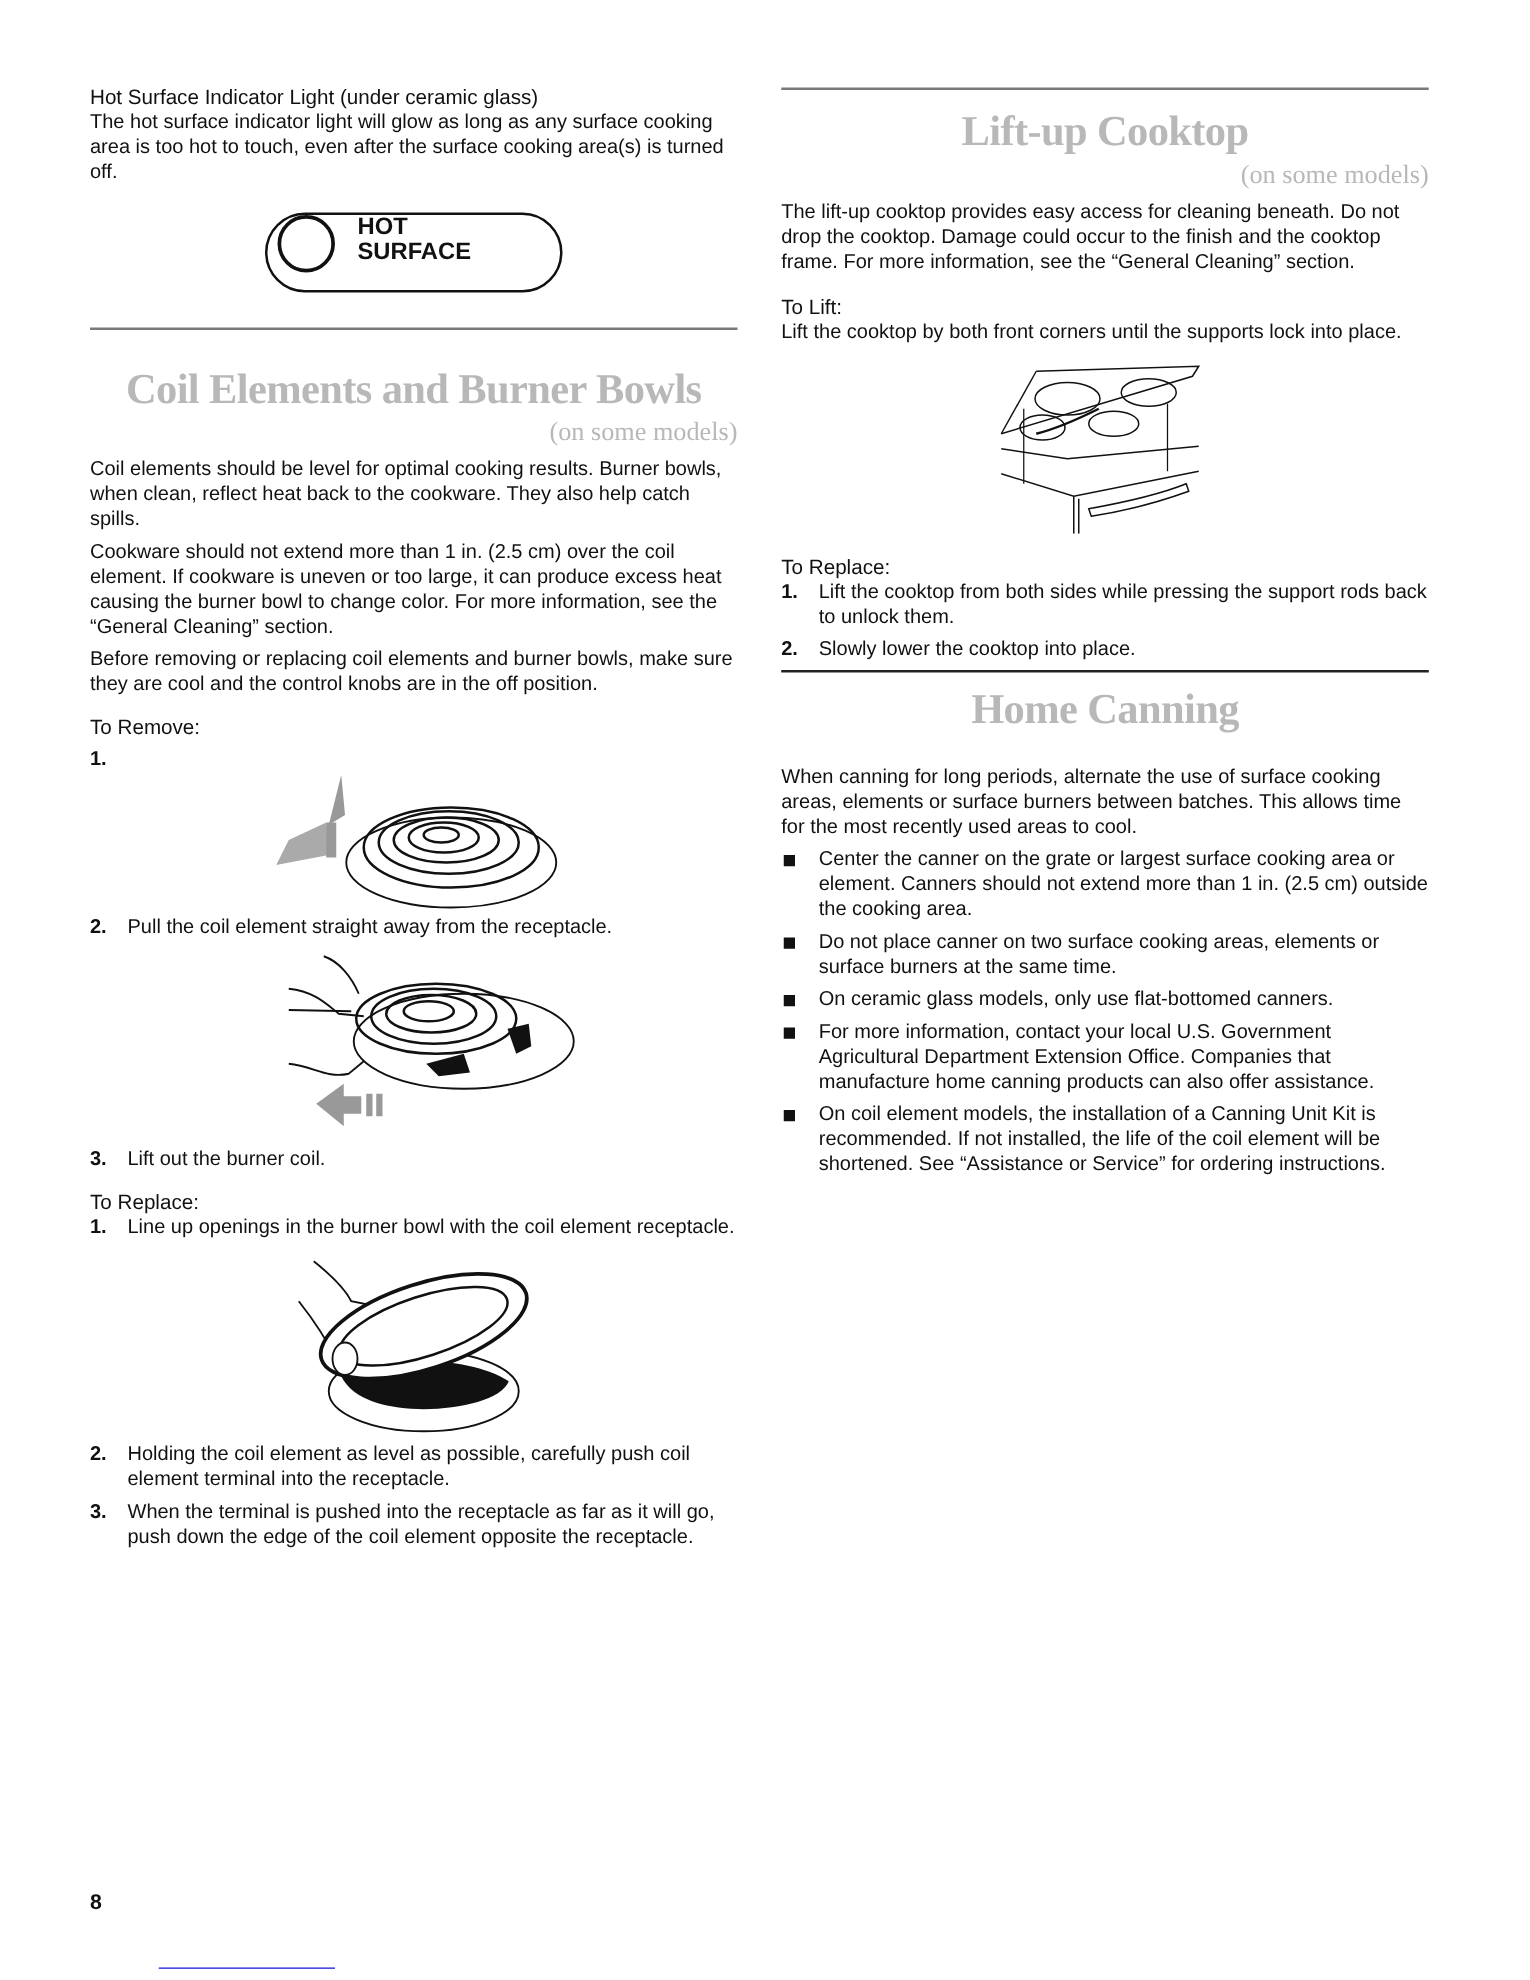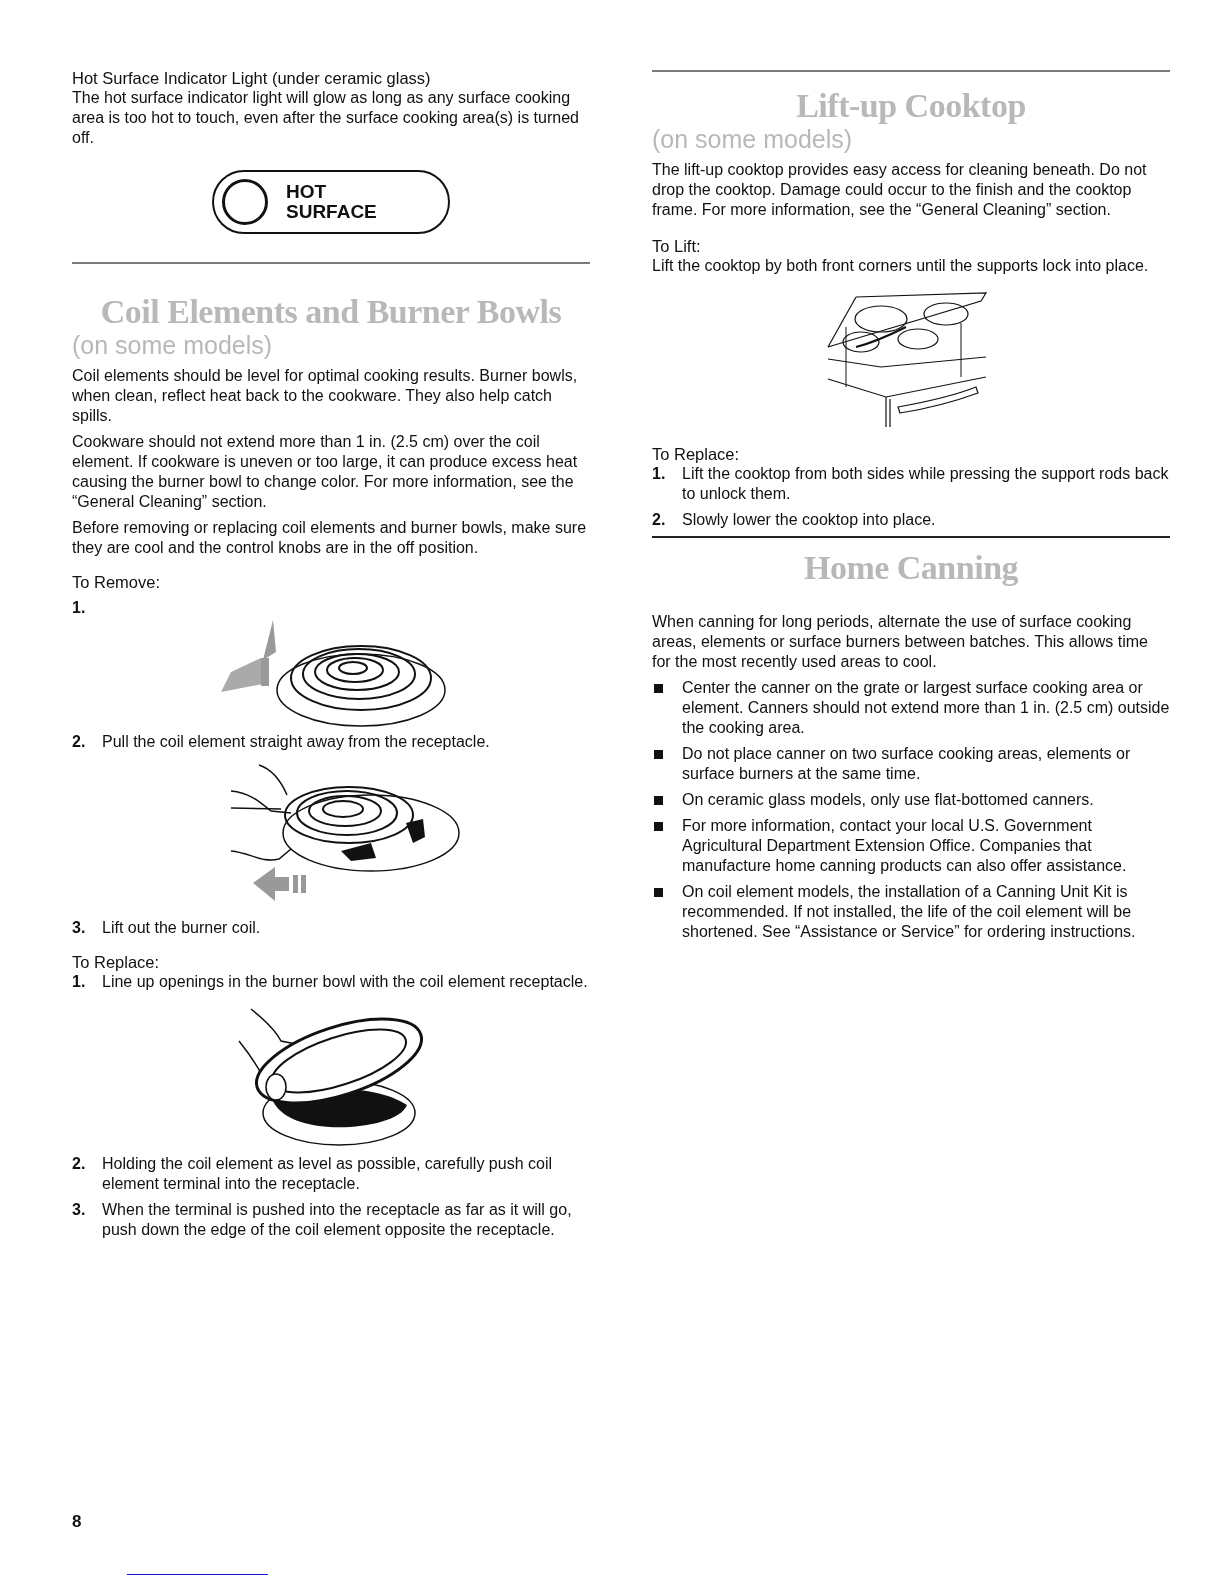--- a/index.html
+++ b/index.html
@@ -2,49 +2,49 @@
 <html><head>
 <meta charset="utf-8">
 <style>
   html, body { margin: 0; padding: 0; background: #ffffff; }
   body {
     width: 1224px; height: 1584px; position: relative; overflow: hidden;
     font-family: "Liberation Sans", sans-serif; color: #111;
   }
   .col { position: absolute; top: 0; }
   .col-left { left: 72px; width: 518px; }
-  .col-right { left: 652px; width: 518px; }
+  .col-right { left: 625px; width: 518px; }
 
   .subhead { font-weight: normal; font-size: 16.5px; line-height: 20px; margin: 0; }
   p { font-size: 16px; line-height: 20px; margin: 0 0 6px 0; }
 
   .rule { height: 0; border-top: 2px solid #7a7a7a; }
   .rule.dark { border-top: 2px solid #222; }
 
   .section-title {
     font-family: "Liberation Serif", serif; font-size: 34px; line-height: 40px;
     text-align: center; color: #b8b8b8; margin: 0; letter-spacing: -0.5px;
   }
   .section-sub {
-    font-family: Liberation Sans, sans-serif; font-size: 25px; line-height: 26px;
-    text-align: left; color: #b8b8b8; margin: 0 0 8px 0;
+    font-family: Liberation Serif, serif; font-size: 21px; line-height: 26px;
+    text-align: right; color: #b8b8b8; margin: 0 0 8px 0;
   }
 
   ol.steps, ul.bullets { list-style: none; margin: 0; padding: 0; }
   ol.steps li, ul.bullets li {
     position: relative; padding-left: 30px; font-size: 16px; line-height: 20px; margin-bottom: 6px;
   }
   .num { position: absolute; left: 0; top: 0; font-weight: bold; }
   .bullet { position: absolute; left: 2px; top: 6px; width: 9px; height: 9px; background: #111; }
 
   .figure { display: flex; justify-content: center; align-items: center; }
 
   .hot-badge {
     width: 238px; height: 64px; border: 2px solid #111; border-radius: 34px;
-    display: flex; align-items: center; gap: 18px; padding-left: 8px; box-sizing: border-box;
+    display: flex; align-items: flex-start; gap: 18px; padding-left: 8px; box-sizing: border-box;
   }
   .hot-circle { width: 46px; height: 46px; border: 3px solid #111; border-radius: 50%; box-sizing: border-box; }
   .hot-text { font-weight: bold; font-size: 19px; line-height: 20px; }
 
   .page-num { position: absolute; left: 72px; top: 1512px; font-weight: bold; font-size: 17px; }
   .footer-link { position: absolute; left: 127px; top: 1574px; width: 141px; height: 0; border-top: 1.5px solid #1414d8; }
 </style>
 </head>
 <body>
 

